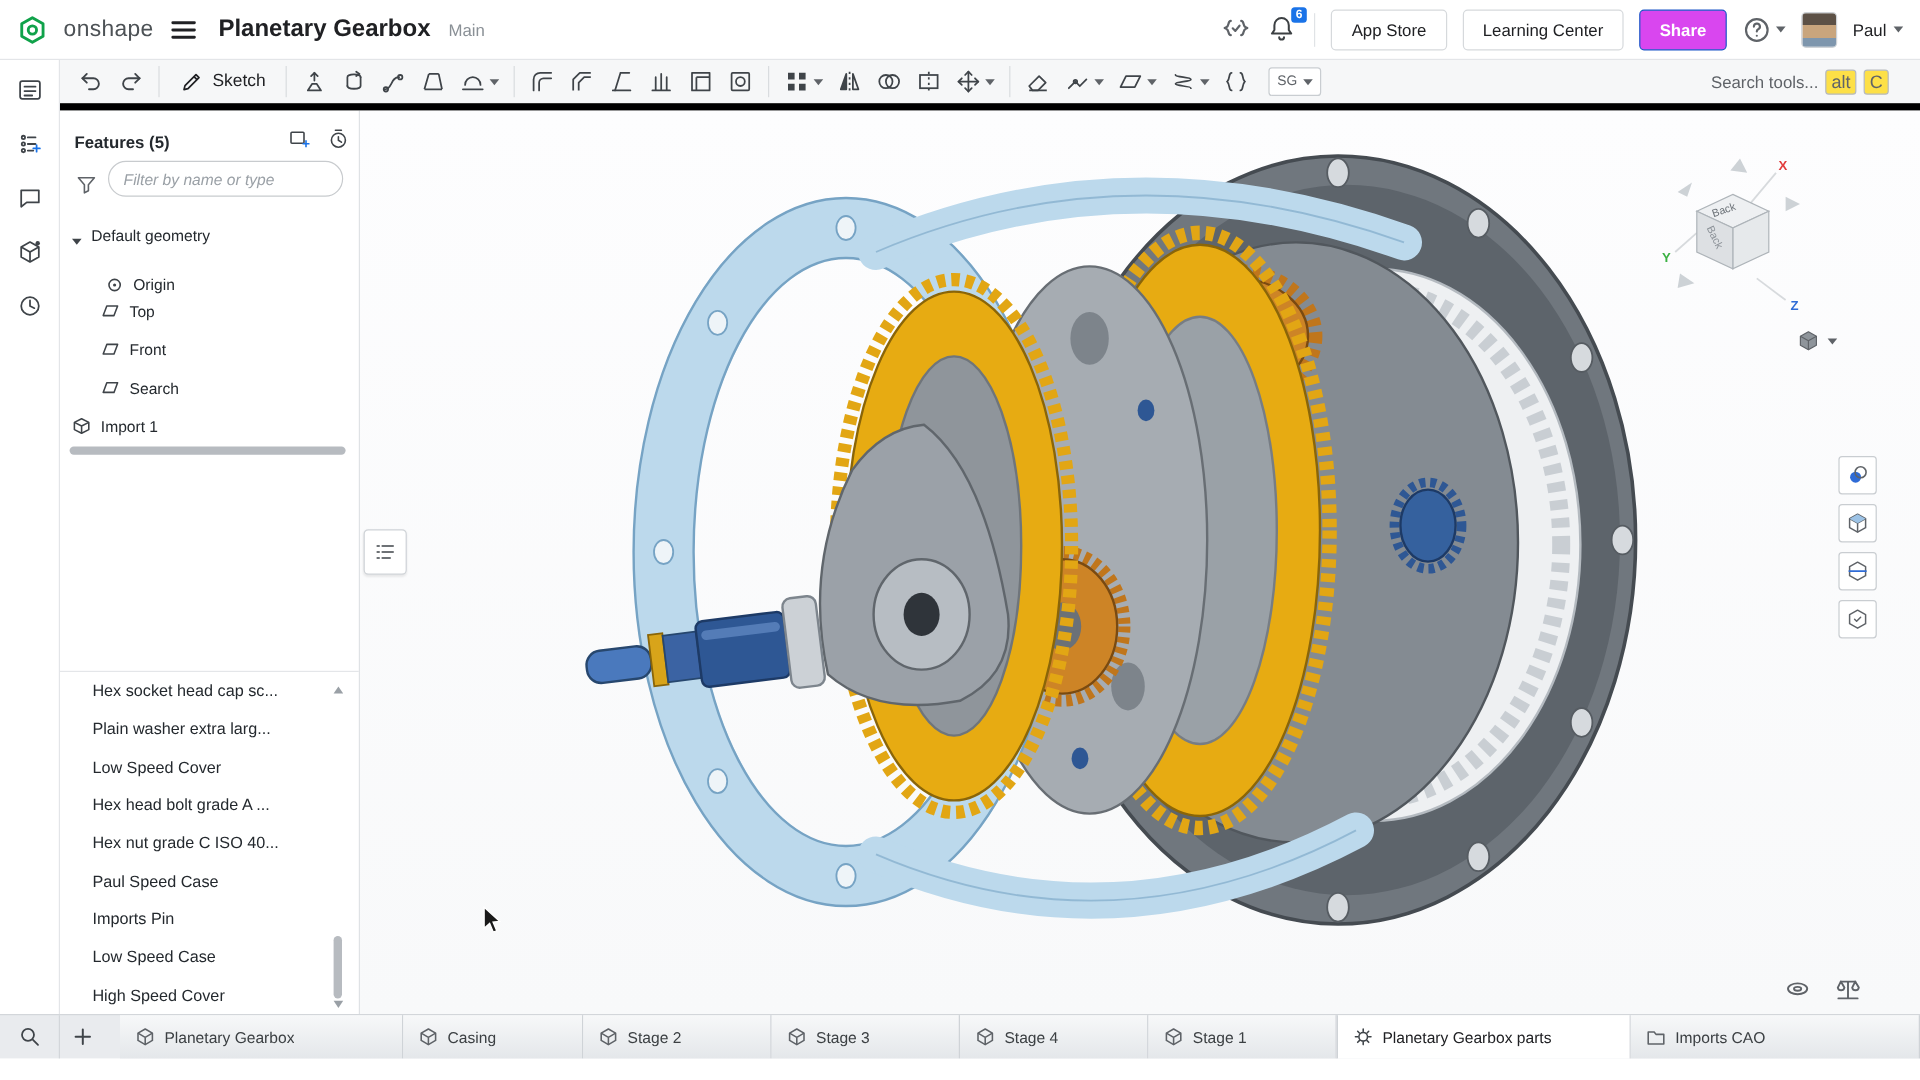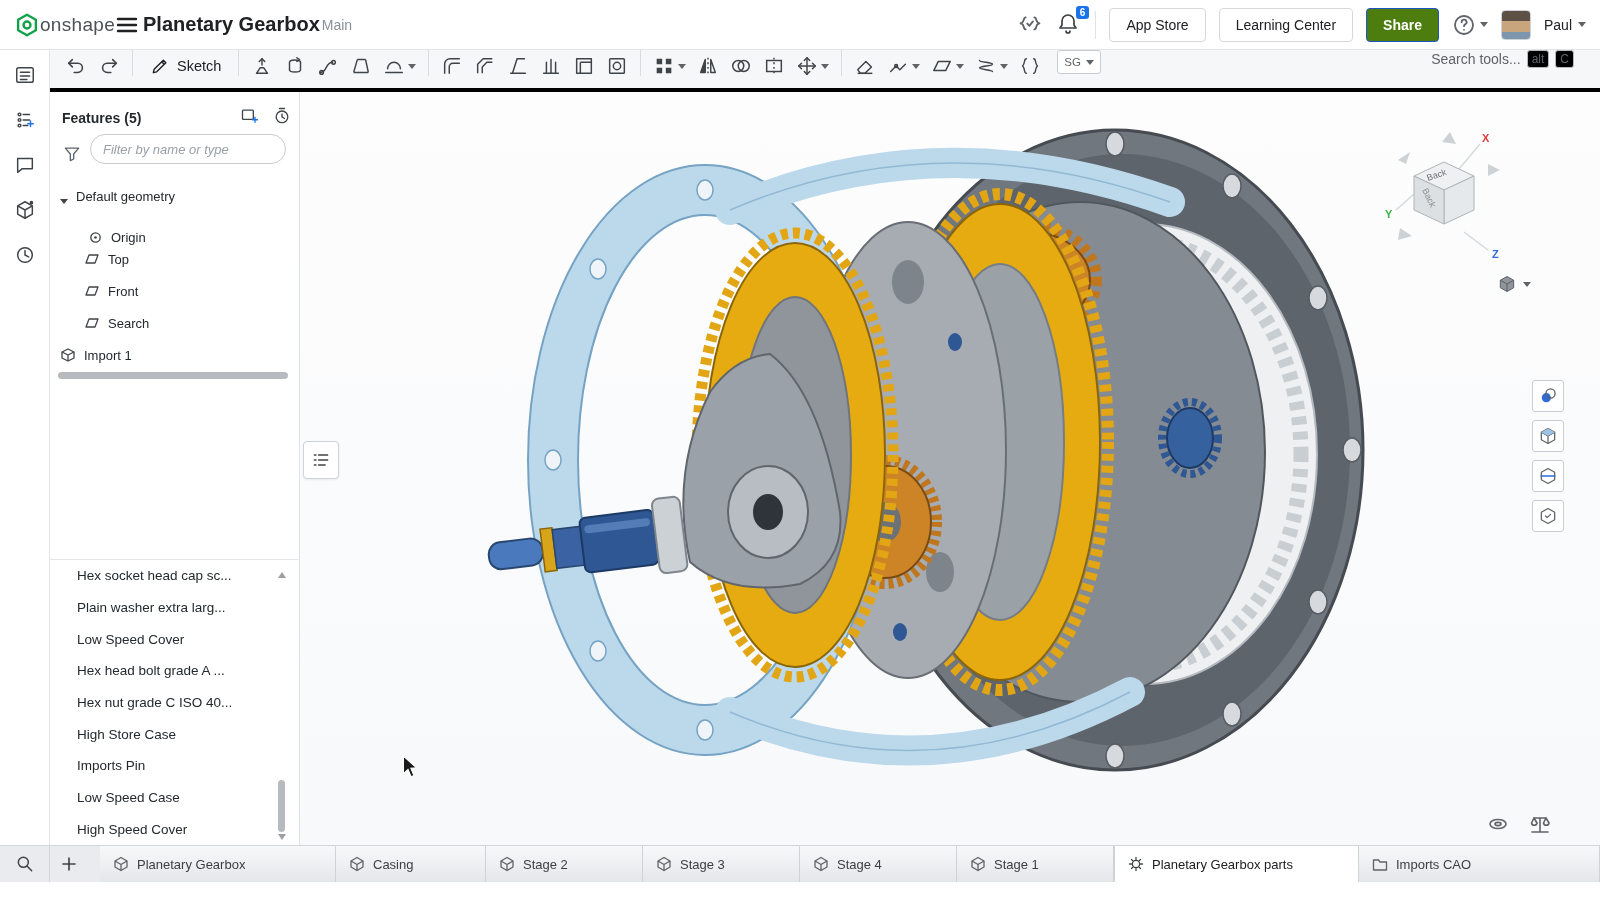--- a/index.html
+++ b/index.html
@@ -2,51 +2,51 @@
 <html><head>
 <meta charset="utf-8">
 <style>
   * { box-sizing: border-box; margin: 0; padding: 0; }
   html,body { width:1600px; height:900px; overflow:hidden; background:#fff;
     font-family:"Liberation Sans", sans-serif; color:#202124; position:relative; }
   svg{display:block}
 
   
   .hdr{position:absolute;left:0;top:0;width:1600px;height:50px;background:#fff;
-    border-bottom:1px solid #e3e5e8;display:flex;align-items:center;padding:3px 14px;z-index:30}
+    border-bottom:1px solid #e3e5e8;display:flex;align-items:center;padding:3px 14px;gap:13px;z-index:30}
   .brand{font-size:19px;color:#4d5256;letter-spacing:.3px}
   .ttl{font-size:20px;font-weight:700;color:#202124;margin-left:4px}
   .wsp{font-size:14px;color:#8a9096;margin-left:2px}
   .hdr-right{margin-left:auto;display:flex;align-items:center;gap:13px}
   .hbtn{height:34px;border:1px solid #d6d9dc;border-radius:4px;background:#fff;font-size:14px;
     display:flex;align-items:center;padding:0 16px;color:#202124;cursor:pointer;white-space:nowrap}
-  .hbtn.share{background:#4d7c0f;border-color:#1b55c8;color:#fff;font-weight:600}
+  .hbtn.share{background:#d946ef;border-color:#1b55c8;color:#fff;font-weight:600}
   .bellwrap{position:relative;width:26px;height:26px}
   .badge{position:absolute;top:-6px;right:-7px;background:#1a73e8;color:#fff;font-size:10px;
     border-radius:3px;padding:1px 4px;font-weight:700}
   .hdiv{width:1px;height:28px;background:#e0e3e6}
   .avatar{width:30px;height:30px;border-radius:4px;border:1px solid #cfd3d7;
     background:linear-gradient(#5d5146 0 34%, #c9a57d 34% 75%, #7e96ad 75%)}
   .uname{font-size:14px;display:flex;align-items:center;gap:6px;cursor:pointer}
   .caret{width:0;height:0;border-left:4px solid transparent;border-right:4px solid transparent;
     border-top:5px solid #5f6368;display:inline-block}
 
   
   .tbar{position:absolute;left:50px;top:50px;width:1550px;height:42px;background:#f6f7f8;
-    border-bottom:4px solid #000000;display:flex;align-items:flex-start;padding:0 10px;gap:1px;z-index:25}
+    border-bottom:6px solid #000000;display:flex;align-items:center;padding:0 10px;gap:1px;z-index:25}
   .tbtn{height:32px;display:flex;align-items:center;justify-content:center;border-radius:3px;
     cursor:pointer;padding:0 5px;gap:3px}
   .vsep{width:1px;height:26px;background:#d9dcdf;margin:0 6px;flex-shrink:0}
   .sketchbtn{display:flex;align-items:center;gap:7px;padding:0 10px;height:32px;font-size:14.5px;
     color:#202124;border-radius:3px;cursor:pointer}
   .sgbox{display:flex;align-items:center;gap:5px;border:1px solid #c9cdd1;border-radius:3px;height:24px;
     padding:0 6px;font-size:11.5px;color:#5f6368;background:#fff;cursor:pointer}
   .search{display:flex;align-items:center;gap:6px;color:#5f6368;font-size:14px;margin-left:16px;
     margin-right:16px;cursor:pointer;white-space:nowrap}
-  .kbd{font-size:12px;border:1px solid #b6babe;border-radius:3px;padding:1px 4px;background:#000000;color:#5f6368}
+  .kbd{font-size:15px;border:1px solid #b6babe;border-radius:3px;padding:1px 4px;background:#fde047;color:#5f6368}
   .spacer{flex:1}
 
   
   .rail{position:absolute;left:0;top:50px;width:50px;height:795px;background:#fff;
     border-right:1px solid #e3e5e8;z-index:26;display:flex;flex-direction:column;align-items:center;
     padding-top:8px;gap:11px}
   .ritem{width:34px;height:34px;display:flex;align-items:center;justify-content:center;border-radius:4px;cursor:pointer}
 
   
   .fpanel{position:absolute;left:50px;top:92px;width:250px;height:753px;background:#fff;
@@ -497,21 +497,21 @@
 
   <div class="hscroll"></div>
   <div class="pdivider"></div>
 
   <div class="plist">
     <div class="prow">Hex socket head cap sc...</div>
     <div class="prow">Plain washer extra larg...</div>
     <div class="prow">Low Speed Cover</div>
     <div class="prow">Hex head bolt grade A ...</div>
     <div class="prow">Hex nut grade C ISO 40...</div>
-    <div class="prow">High Store Case</div>
+    <div class="prow">Paul Speed Case</div>
     <div class="prow">Imports Pin</div>
     <div class="prow">Low Speed Case</div>
     <div class="prow">High Speed Cover</div>
   </div>
   <div class="varrow up"></div>
   <div class="varrow dn"></div>
   <div class="vthumb"></div>
 </div>
 
 <div class="handle">

